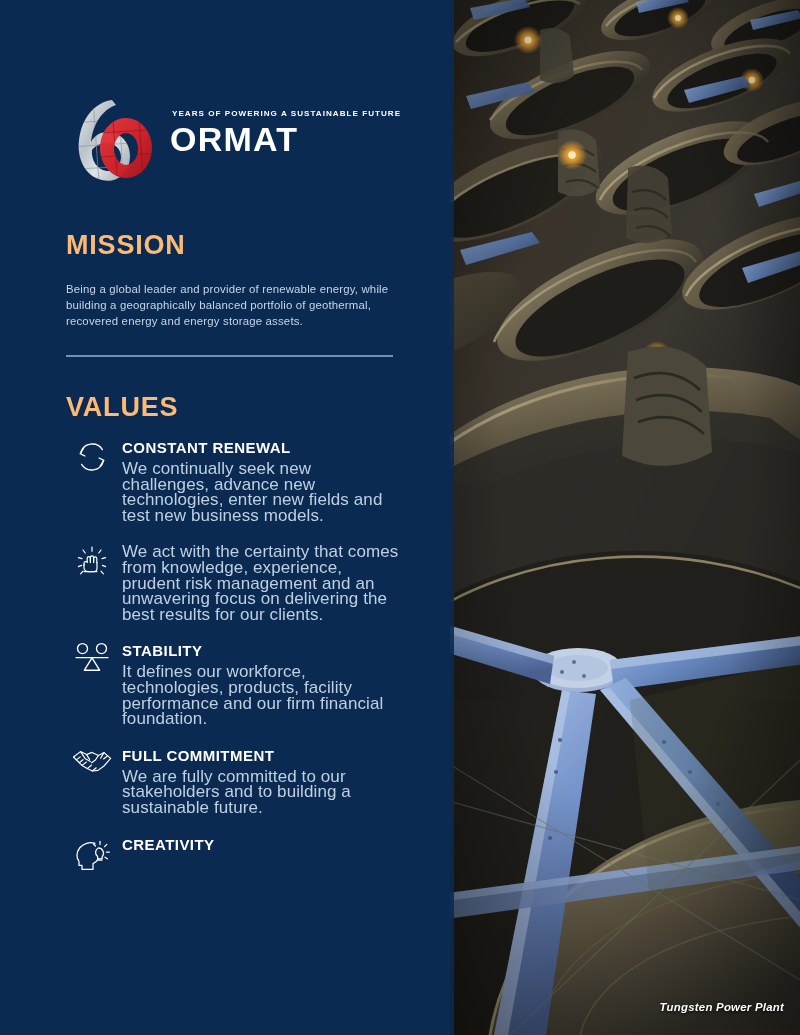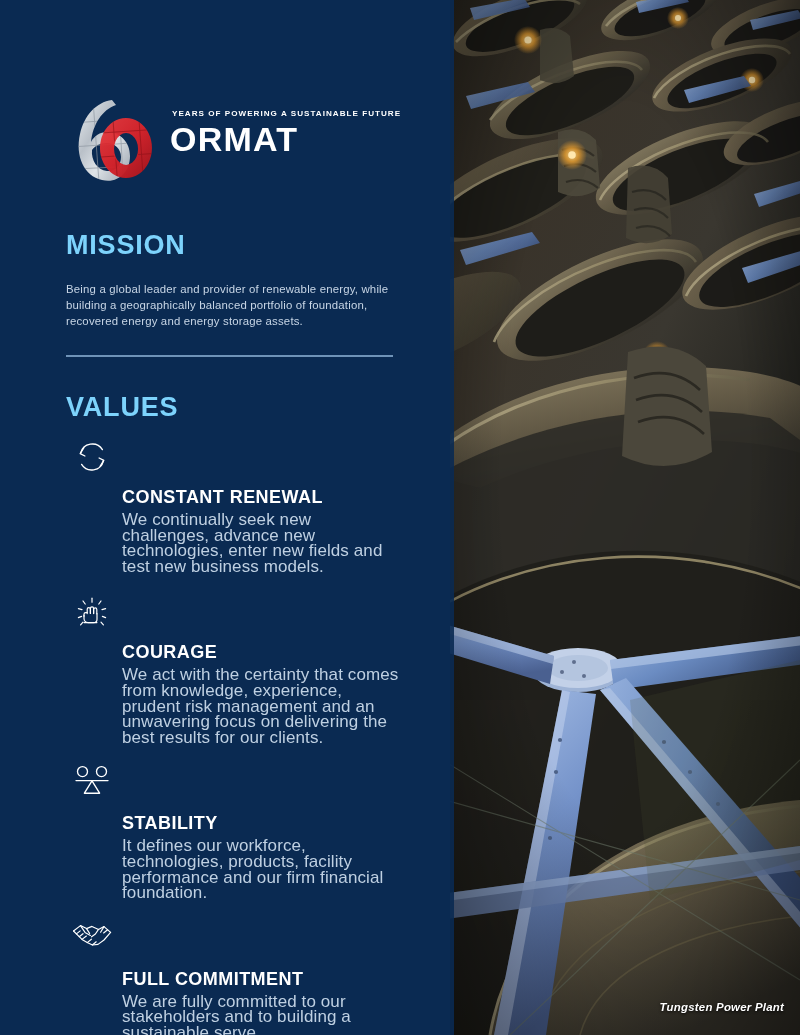--- a/index.html
+++ b/index.html
@@ -64,21 +64,21 @@
     color: #ffffff;
     font-size: 34px;
     font-weight: bold;
     letter-spacing: 1.2px;
     line-height: 1.05;
     margin-top: 4px;
   }
 
   
   .section-heading {
-    color: #7dd3fc;
+    color: #fdba74;
     font-size: 27px;
     font-weight: bold;
     letter-spacing: 0.8px;
     line-height: 1;
   }
 
   #mission-heading { position: absolute; left: 66px; top: 232px; }
   #values-heading  { position: absolute; left: 66px; top: 394px; }
 
   .mission-text {
@@ -127,26 +127,25 @@
   }
   .value-icon svg { display: block; }
 
   .value-body {
     flex: 1 1 auto;
     padding-top: 4px;
   }
 
   .value-title {
     color: #ffffff;
-    font-size: 18px;
+    font-size: 15px;
     font-weight: bold;
     letter-spacing: 0.45px;
     line-height: 1;
     margin-bottom: 6px;
-    margin-top: 48px;
   }
 
   .value-desc {
     color: #bfd0e2;
     font-size: 17px;
     line-height: 15.6px;
     letter-spacing: 0.1px;
   }
 
   
@@ -231,21 +230,21 @@
         </svg>
       </div>
 
       <div class="logo-text">
         <div class="logo-tagline">YEARS OF POWERING A SUSTAINABLE FUTURE</div>
         <div class="logo-wordmark">ORMAT</div>
       </div>
     </div>
 
     <div class="section-heading" id="mission-heading">MISSION</div>
-    <div class="mission-text">Being a global leader and provider of renewable energy, while building a geographically balanced portfolio of foundation, recovered energy and energy storage assets.</div>
+    <div class="mission-text">Being a global leader and provider of renewable energy, while building a geographically balanced portfolio of geothermal, recovered energy and energy storage assets.</div>
     <div class="divider"></div>
 
     <div class="section-heading" id="values-heading">VALUES</div>
 
     <div class="values-list">
 
       <div class="value-item">
         <div class="value-icon">
           <svg width="38" height="38" viewBox="0 0 38 38" fill="none" stroke="#ffffff" stroke-width="1.35" stroke-linecap="round" stroke-linejoin="round">
             <path d="M7.6,15.2 A12,12 0 0 1 29.4,11.6"></path>
@@ -276,21 +275,20 @@
             <line x1="28.0" y1="8.0" x2="25.8" y2="11.0"></line>
             <line x1="5.4" y1="15.6" x2="9.0" y2="16.6"></line>
             <line x1="32.6" y1="15.6" x2="29.0" y2="16.6"></line>
             <line x1="5.4" y1="24.6" x2="8.6" y2="23.4"></line>
             <line x1="32.6" y1="24.6" x2="29.4" y2="23.4"></line>
             <line x1="7.6" y1="31.8" x2="10.0" y2="29.2"></line>
             <line x1="30.4" y1="31.8" x2="28.0" y2="29.2"></line>
           </svg>
         </div>
         <div class="value-body">
-          <div class="value-title">COURAGE</div>
           <div class="value-desc">We act with the certainty that comes from knowledge, experience, prudent risk management and an unwavering focus on delivering the best results for our clients.</div>
         </div>
       </div>
 
       <div class="value-item">
         <div class="value-icon">
           <svg width="40" height="34" viewBox="0 0 40 34" fill="none" stroke="#ffffff" stroke-width="1.35" stroke-linecap="round" stroke-linejoin="round">
             <circle cx="10.5" cy="7.6" r="5.0"></circle>
             <circle cx="29.5" cy="7.6" r="5.0"></circle>
             <line x1="4.0" y1="16.6" x2="36.0" y2="16.6"></line>
@@ -315,21 +313,21 @@
             <path d="M11.0,19.4 L15.4,16.0"></path>
             <path d="M16.2,22.6 L20.4,19.2"></path>
             <path d="M21.4,25.0 L25.2,21.8"></path>
             <path d="M5.4,13.9 L9.2,10.9"></path>
             <path d="M8.2,16.7 L12.0,13.7"></path>
             <path d="M36.6,9.8 L32.6,13.0"></path>
           </svg>
         </div>
         <div class="value-body">
           <div class="value-title">FULL COMMITMENT</div>
-          <div class="value-desc">We are fully committed to our stakeholders and to building a sustainable serve.</div>
+          <div class="value-desc">We are fully committed to our stakeholders and to building a sustainable future.</div>
         </div>
       </div>
 
       <div class="value-item">
         <div class="value-icon">
           <svg width="42" height="40" viewBox="0 0 42 40" fill="none" stroke="#ffffff" stroke-width="1.25" stroke-linecap="round" stroke-linejoin="round">
 
             <path d="M24.0,8.4 C18.4,6.6 12.2,8.4 8.6,13.0 C5.0,17.6 5.4,23.4 8.0,26.4
                      L8.0,30.4 L11.0,30.4 L11.0,34.4 L22.0,34.4 L22.0,28.6
                      C24.6,27.6 26.4,25.8 27.4,23.6"></path>

